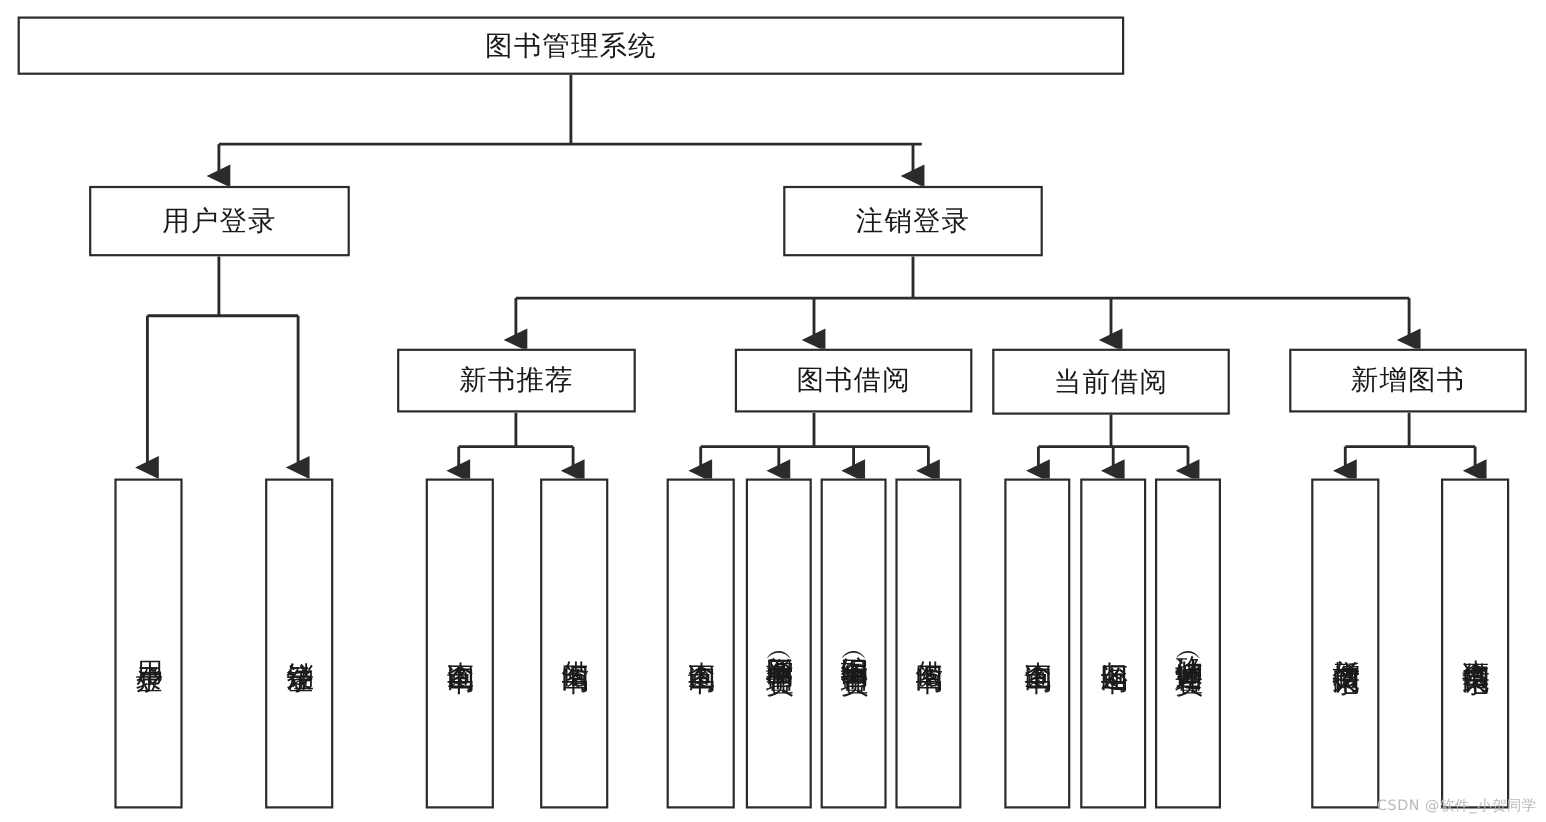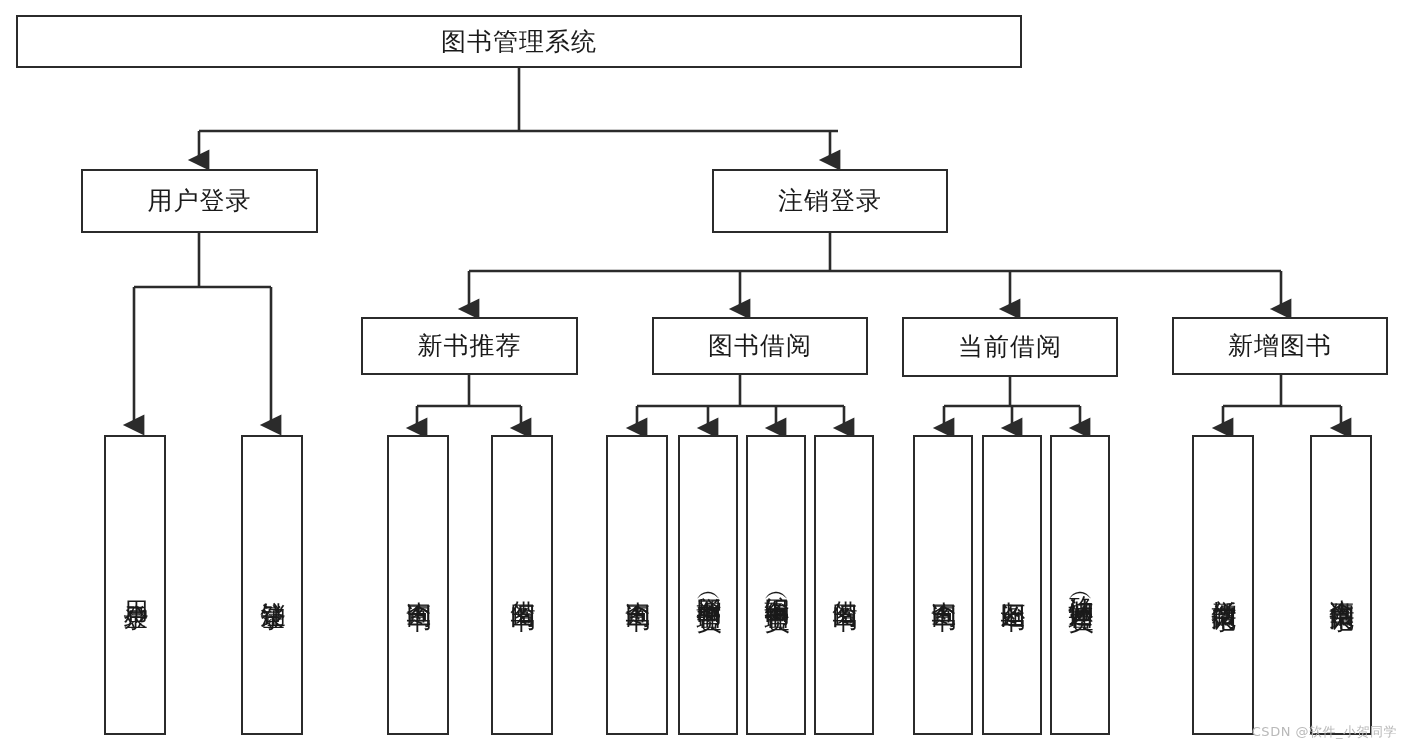--- a/index.html
+++ b/index.html
@@ -127,21 +127,21 @@
   <div class="node horiz" style="left:81px; top:169px; width:237px; height:64px;">
     <span>用户登录</span>
   </div>
   <div class="node horiz" style="left:712px; top:169px; width:236px; height:64px;">
     <span>注销登录</span>
   </div>
 
   <div class="node horiz" style="left:361px; top:317px; width:217px; height:58px;text-align:right;">
     <span>新书推荐</span>
   </div>
-  <div class="node horiz" style="left:652px; top:317px; width:216px; height:58px;">
+  <div class="node horiz" style="left:668px; top:317px; width:216px; height:58px;">
     <span>图书借阅</span>
   </div>
   <div class="node horiz" style="left:902px; top:317px; width:216px; height:60px;">
     <span>当前借阅</span>
   </div>
   <div class="node horiz" style="left:1172px; top:317px; width:216px; height:58px;">
     <span>新增图书</span>
   </div>
 
   <div class="node vert" style="left:104px; top:435px; width:62px; height:300px;">

